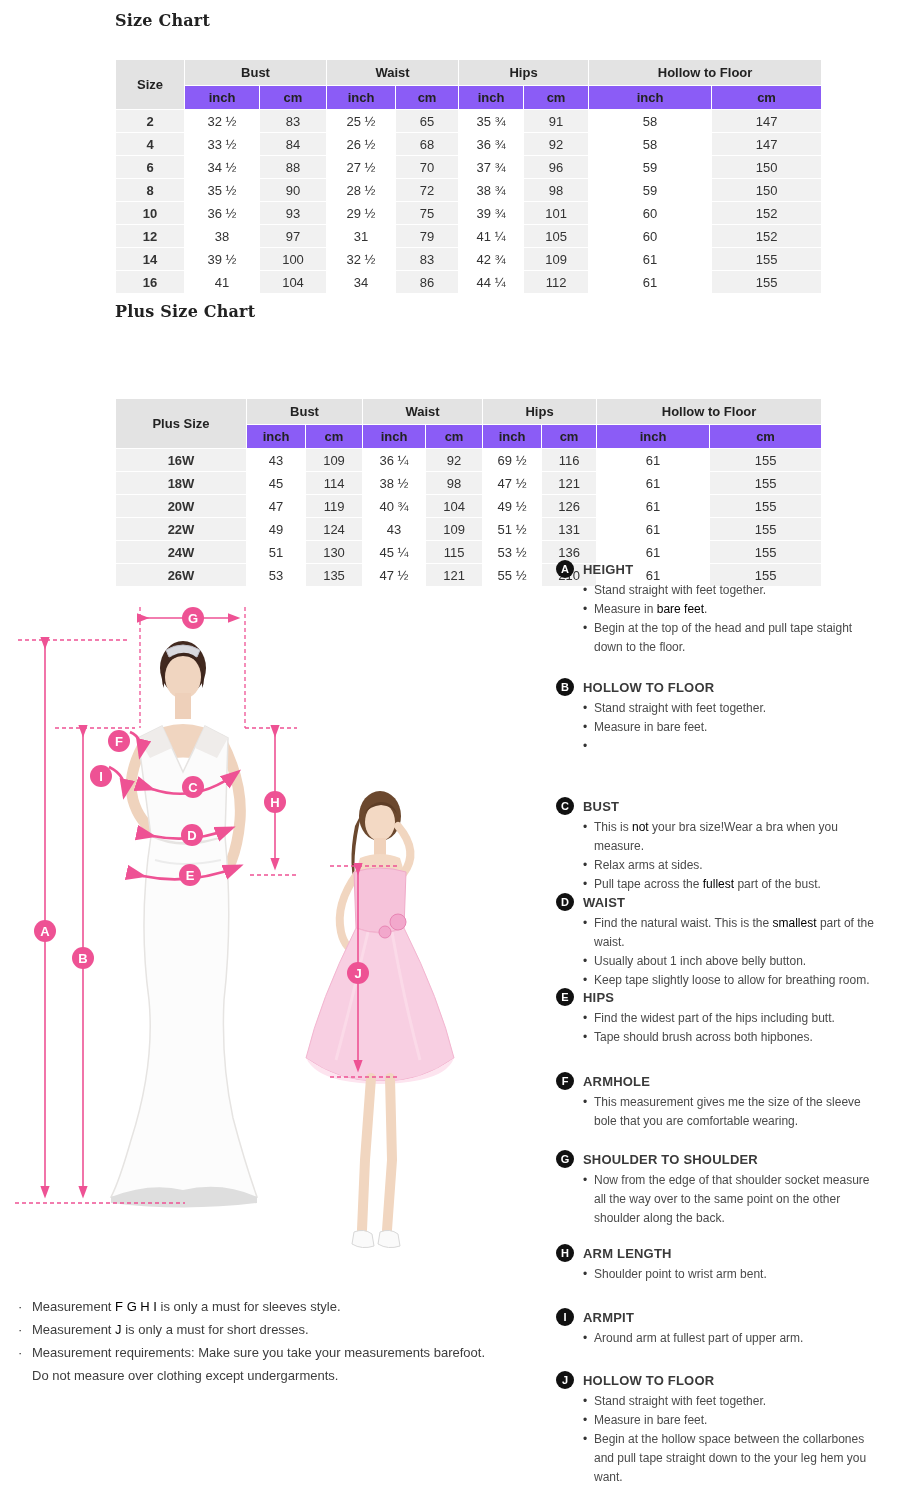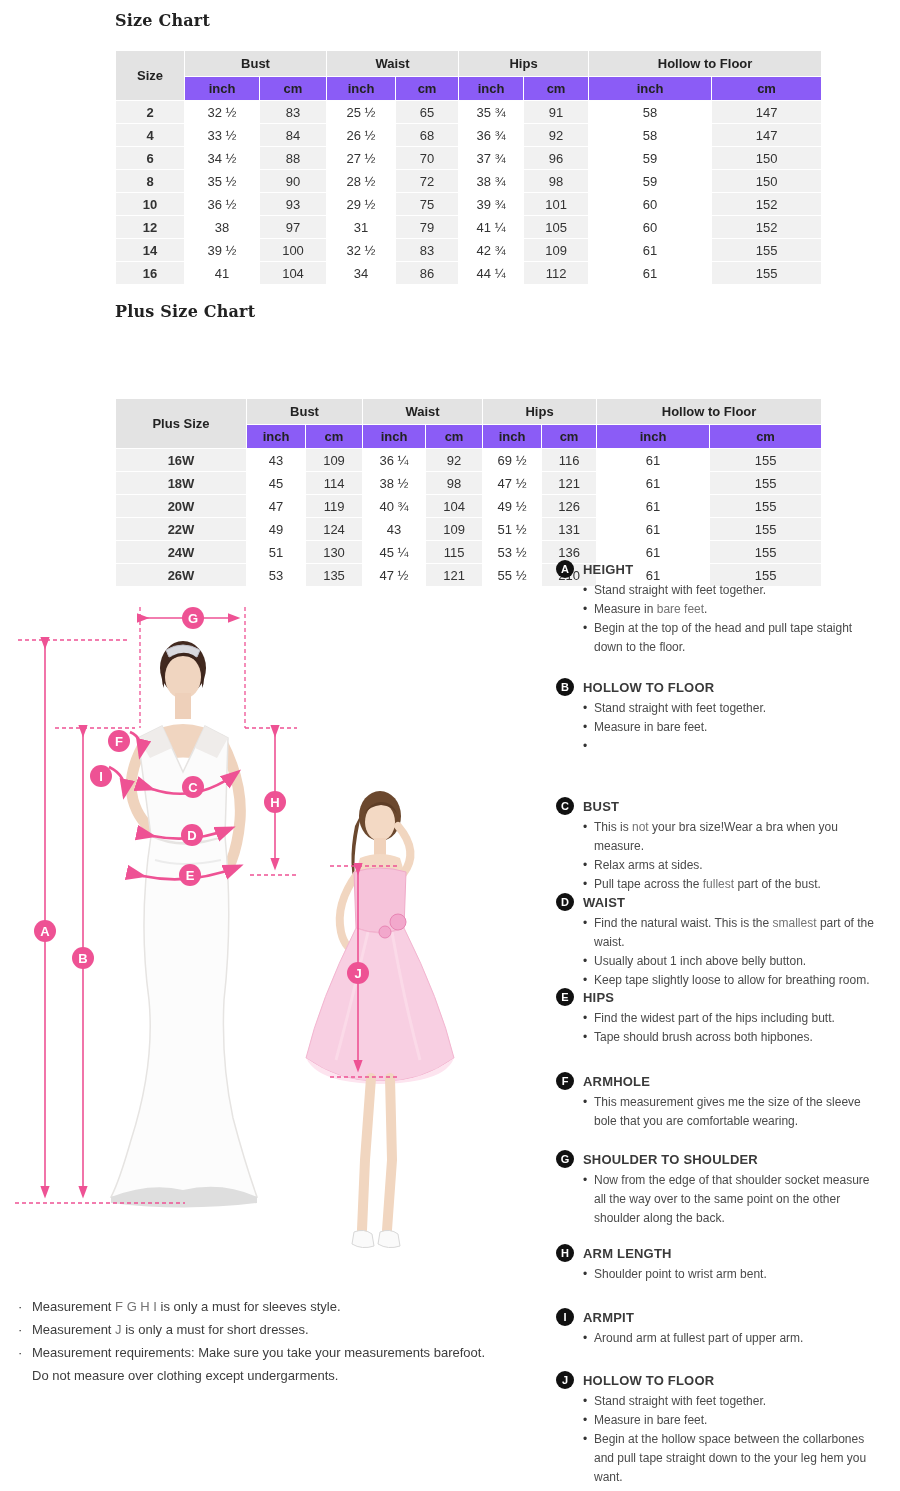--- a/index.html
+++ b/index.html
@@ -14,21 +14,21 @@
     font-size:16px; font-weight:bold; color:#222; letter-spacing:.2px;
   }
   #size-chart-title { top:11px; }
   #plus-chart-title { top:302px;text-align:right; }
 
   table.size-table {
     position:absolute; left:115px; width:697px;
     border-collapse:separate; border-spacing:1px;
     table-layout:fixed; font-size:13px; color:#333;
   }
-  #size-table { top:50px; }
+  #size-table { top:59px; }
   #plus-table { top:356px;margin-top:42px; }
   table.size-table th {
     background:#e3e3e3; font-weight:bold; height:25px; text-align:center; color:#222;
   }
   table.size-table th.sub { background:#8b5cf6; height:23px; }
   table.size-table td { height:22px; text-align:center; background:#ffffff; }
   table.size-table td.shade { background:#f1f1f1; }
   table.size-table td.rowhead { font-weight:bold; }
 
   
@@ -39,21 +39,21 @@
   .m-head { display:flex; align-items:center; gap:9px; }
   .m-badge {
     width:18px; height:18px; border-radius:50%; background:#111;
     color:#fff; font-size:11px; font-weight:bold; text-align:center;
     line-height:18px; flex:0 0 18px;
   }
   .m-title { font-size:13px; font-weight:bold; color:#3a3a3a; letter-spacing:.2px; }
   .m-bullets { margin:3px 0 0 27px; width:292px; }
   .m-bullet { position:relative; padding-left:11px; font-size:12px; color:#4a4a4a; line-height:19px; }
   .m-dot { position:absolute; left:0; top:0; color:#333; }
-  .hl { color:#737373; }
+  .hl { color:#000000; }
 
   
   #footnotes { position:absolute; left:18px; top:1295px; width:490px; }
   .footnote { position:relative; padding-left:14px; font-size:13px; color:#3d3d3d; line-height:23px; }
   .f-dot { position:absolute; left:0; top:0; color:#333; }
 </style>
 </head>
 <body>
 
 <div class="page">

